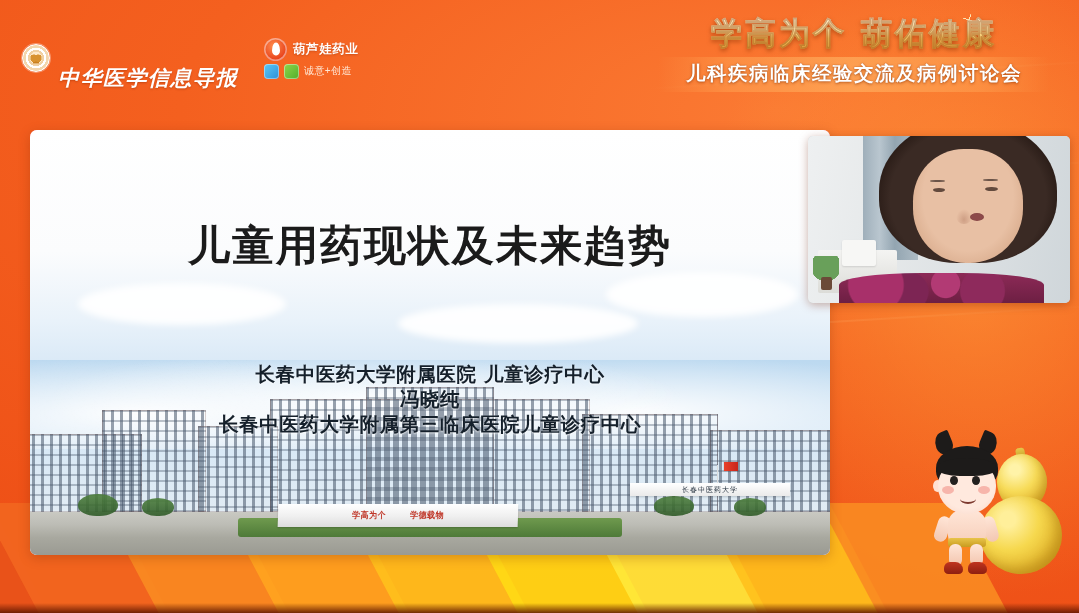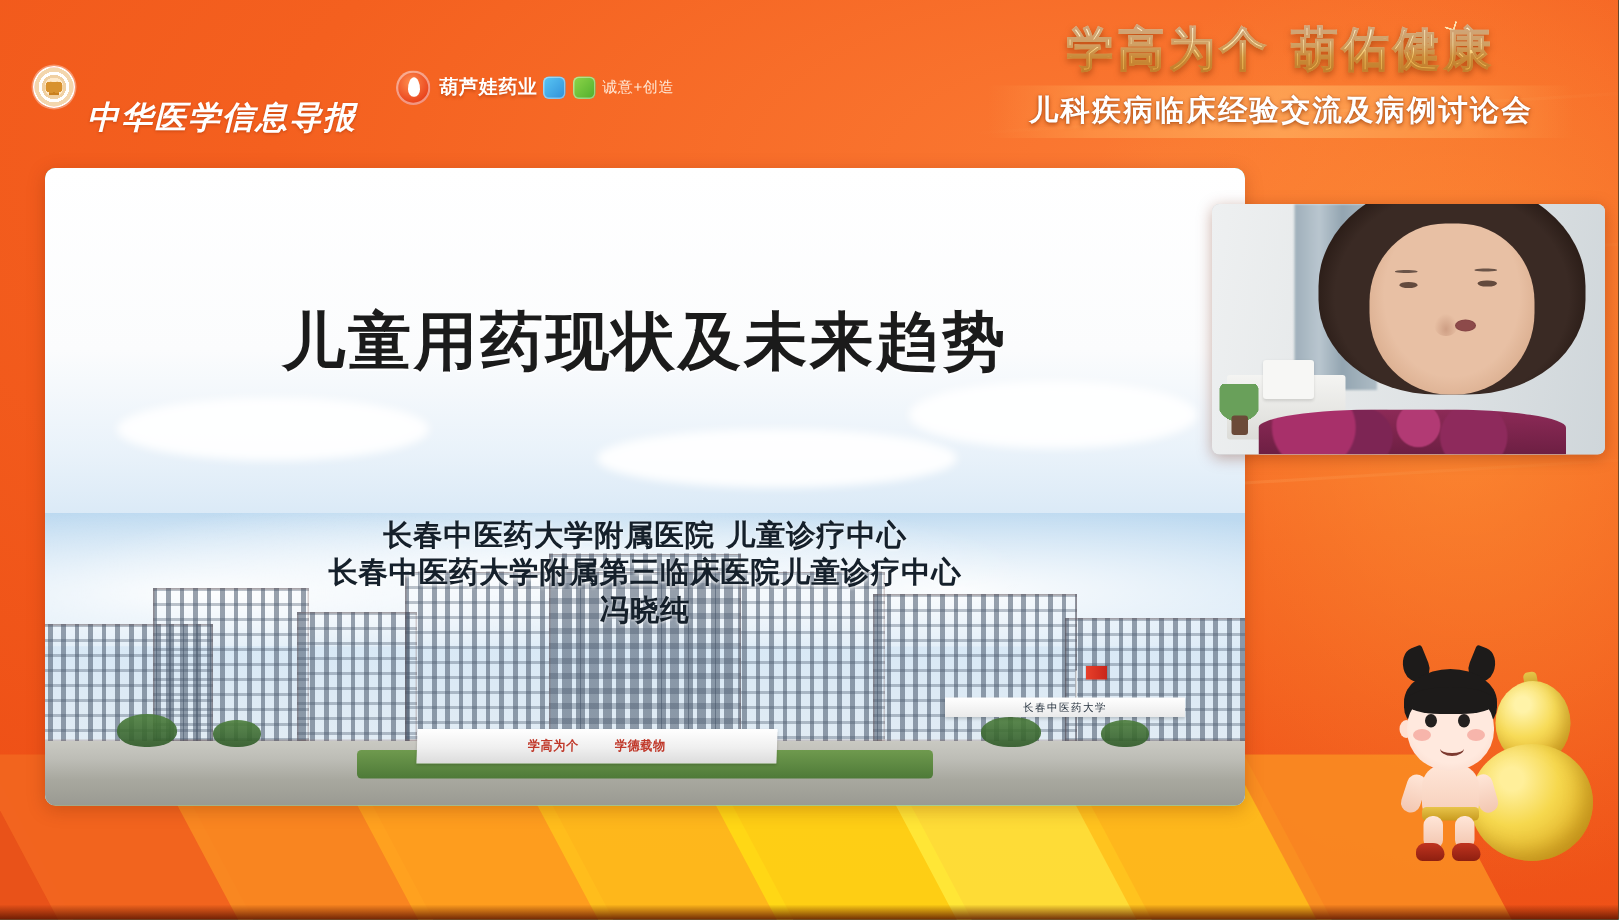--- a/index.html
+++ b/index.html
@@ -78,21 +78,21 @@
   .cma-word{
     font-family:"DejaVu Serif","Liberation Serif",serif;
     color:#fff;font-size:21px;font-weight:700;
     letter-spacing:1.5px;
     font-style:italic;
     text-shadow:0 1px 2px rgba(140,40,0,.45);
     white-space:nowrap;
     margin-top:40px;
   }
 
-  .logo-hl{display:flex;flex-direction:row;gap:3px;}
+  .logo-hl{display:flex;flex-direction:column;gap:3px;}
   .hl-top{display:flex;align-items:center;gap:6px;}
   .hl-badge{
     width:23px;height:23px;border-radius:50%;
     background:radial-gradient(circle at 42% 35%, #ff8d4e, #e8401a 70%);
     position:relative;flex:0 0 auto;
     box-shadow:inset 0 0 0 1.5px rgba(255,255,255,.45);
   }
   .hl-badge::after{
     content:"";position:absolute;left:50%;top:50%;
     width:8px;height:13px;transform:translate(-50%,-50%);
@@ -143,24 +143,24 @@
   }
   .event-sub{
     font-family:"DejaVu Sans","Liberation Sans",sans-serif;
     color:#ffffff;font-size:19.5px;font-weight:700;letter-spacing:1.5px;
     text-shadow:0 1px 3px rgba(150,55,5,.65), 0 0 1px rgba(150,55,5,.8);
     white-space:nowrap;
   }
 
   
   .slide{
-    position:absolute;left:30px;top:112px;
+    position:absolute;left:30px;top:130px;
     width:800px;height:425px;
     border-radius:7px;overflow:hidden;
-    background:#5eead4;
+    background:#f9a8d4;
     box-shadow:0 3px 12px rgba(120,35,0,.28);
   }
   .slide-sky{
     position:absolute;left:0;right:0;top:0;height:62%;
     background:linear-gradient(180deg,#ffffff 0%,#fbfcfd 46%,#e9f2fa 72%,#cfe3f4 100%);
   }
   .cloud{
     position:absolute;border-radius:50%;
     background:rgba(255,255,255,.92);
     filter:blur(3px);
@@ -540,22 +540,22 @@
         <span class="mon-text">学德载物</span>
       </div>
 
       <div class="bldg-sign">
         <span>长春中医药大学</span>
       </div>
     </div>
 
     <div class="slide-subs">
       <div class="ln">长春中医药大学附属医院 儿童诊疗中心</div>
+      <div class="ln">冯晓纯</div>
       <div class="ln">长春中医药大学附属第三临床医院儿童诊疗中心</div>
-      <div class="ln">冯晓纯</div>
     </div>
   </div>
 
   <div class="cam">
     <div class="cam-wall"></div>
     <div class="cam-curtain"></div>
     <div class="cam-cabinet"></div>
     <div class="cam-box"></div>
     <div class="cam-plant"></div>
     <div class="cam-hair"></div>

